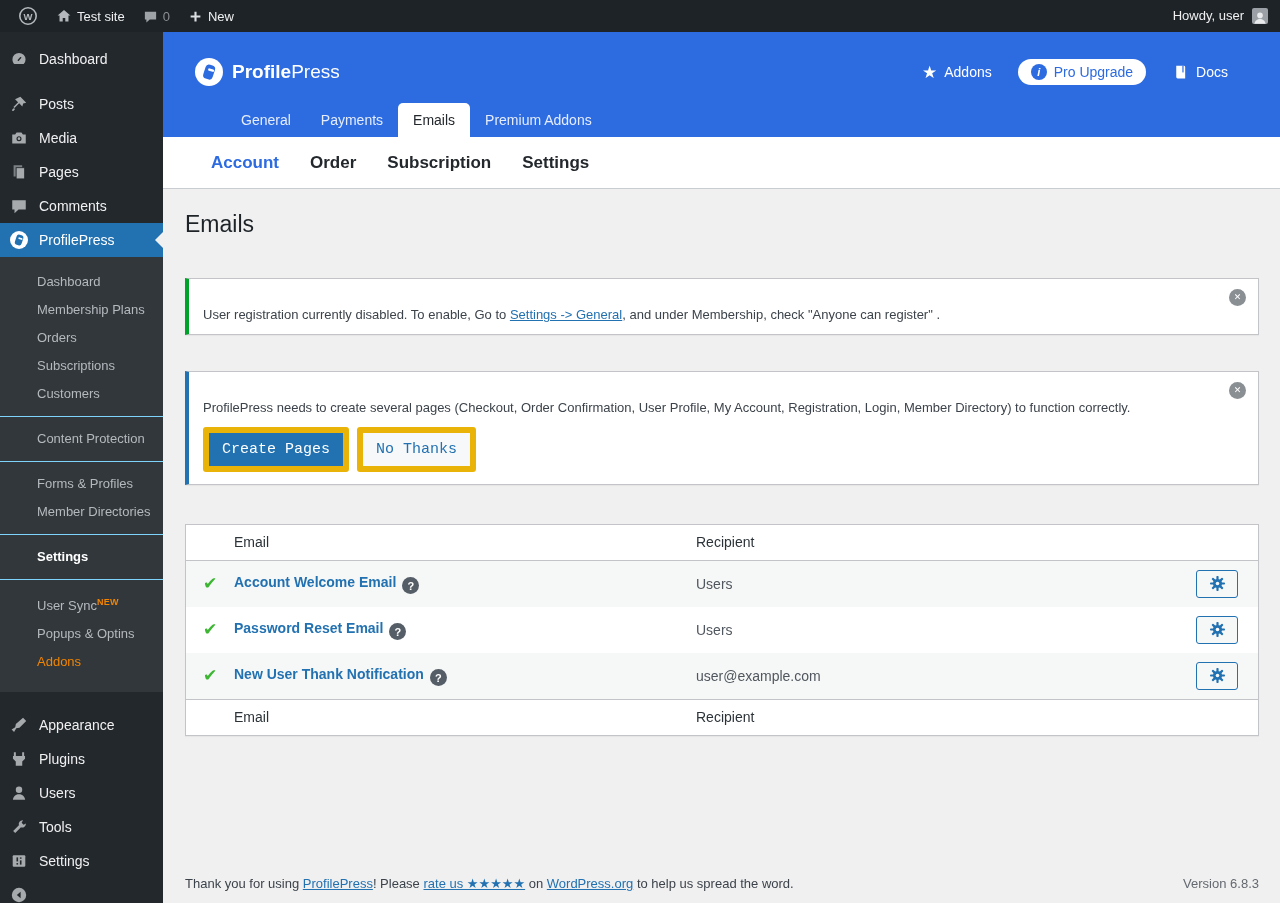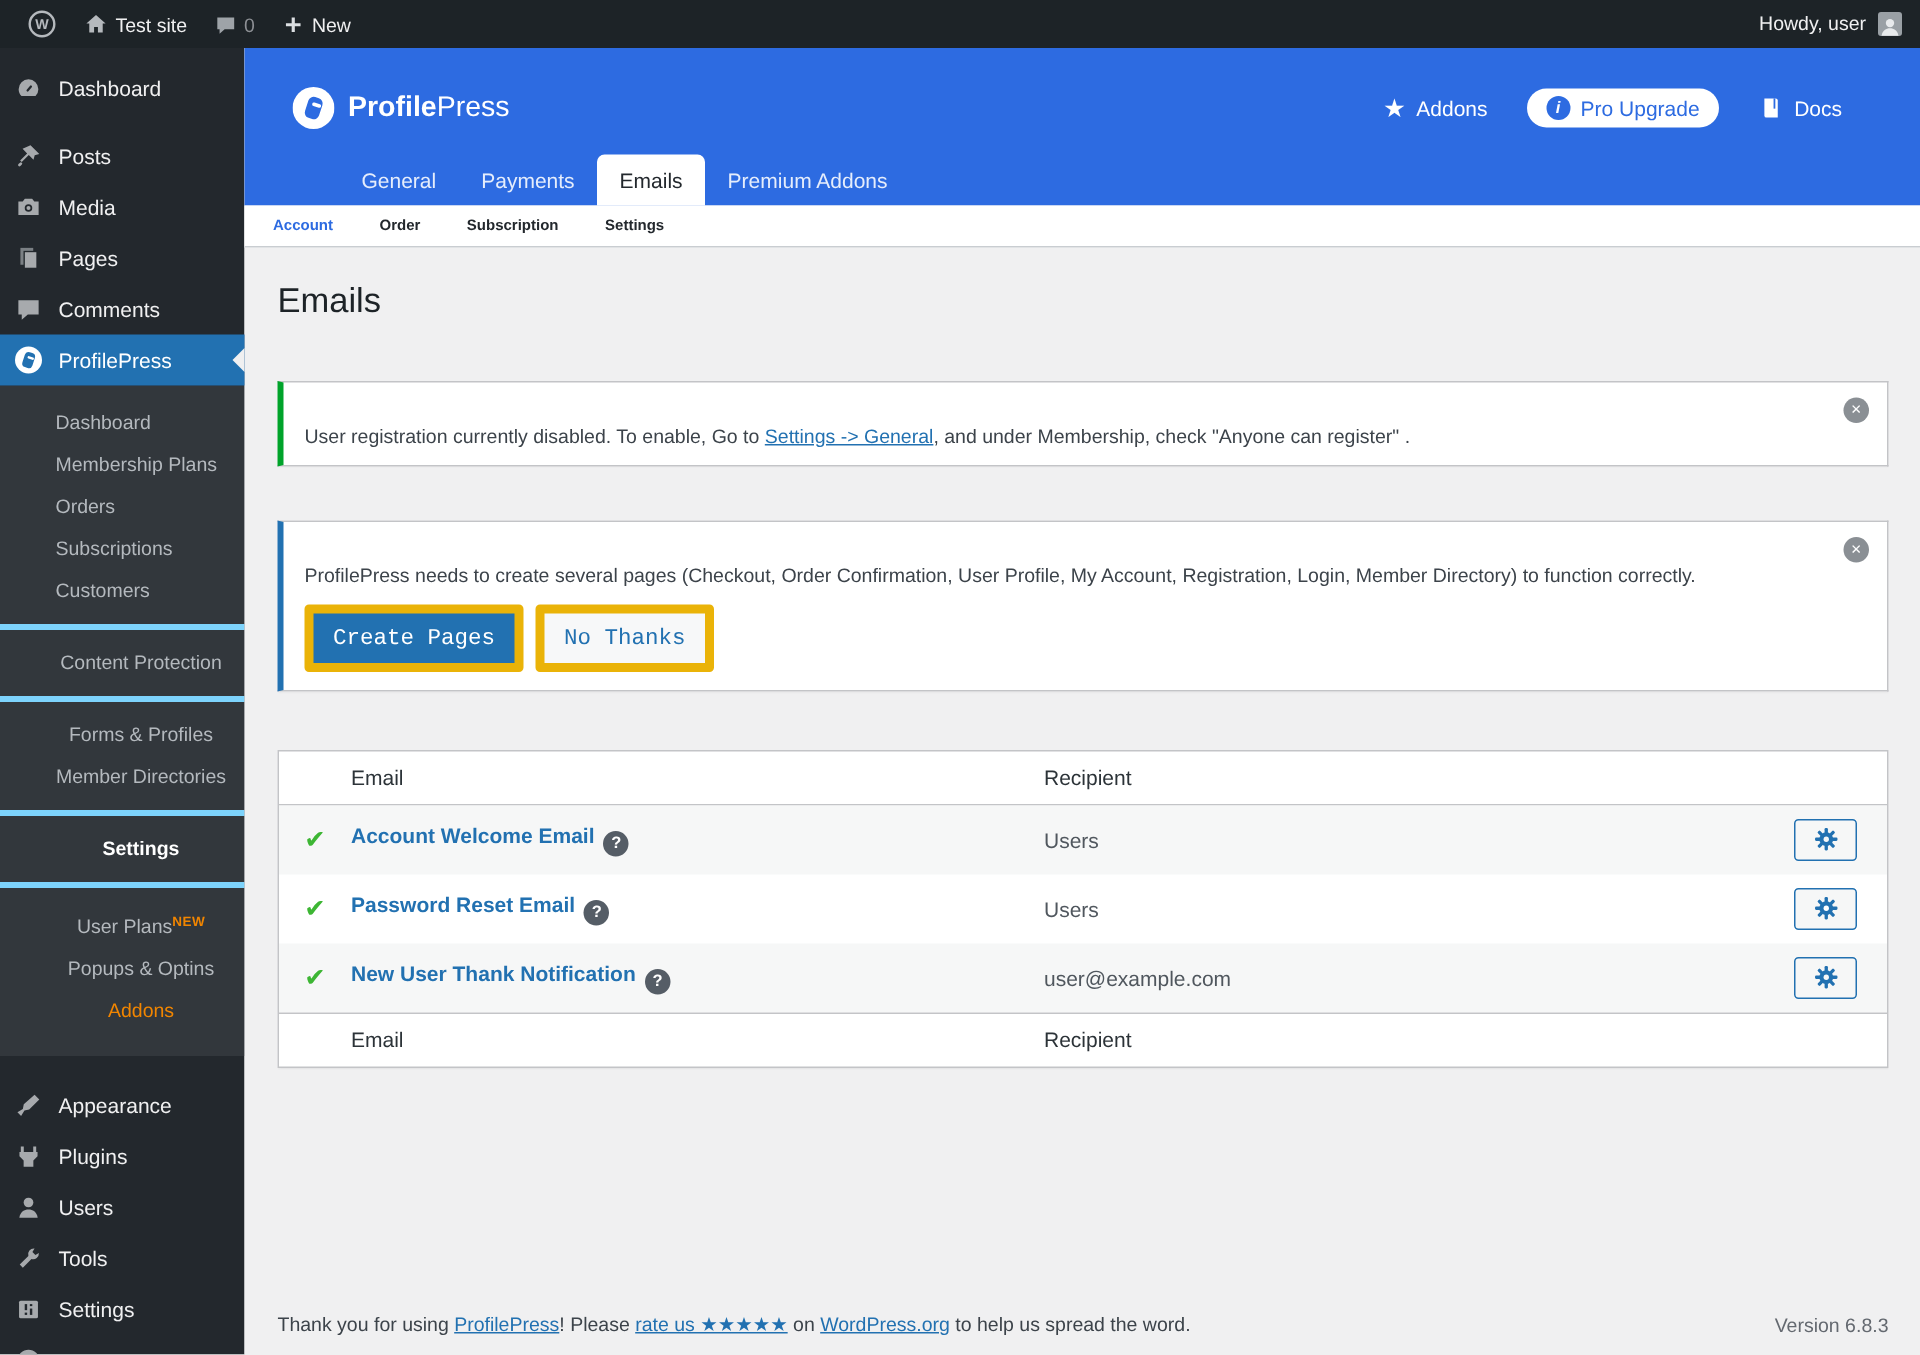--- a/index.html
+++ b/index.html
@@ -28,21 +28,21 @@
   }
   .menu-item .mi-icon { width:20px; height:20px; flex:none; display:flex; align-items:center; justify-content:center; }
   .menu-item.current { background:#2271b1; color:#fff; }
   .menu-item.current::after {
     content:""; position:absolute; right:0; top:50%; transform:translateY(-50%);
     border:8px solid transparent; border-right-color:#f0f0f1;
   }
   .sep-gap { height:11px; }
   .submenu { background:#32373c; padding:7px 0 12px; font-size:13px; }
   .submenu-group { padding:4px 0; }
-  .submenu-group + .submenu-group { border-top:4px solid #7dd3fc; margin-top:4px; padding-top:8px;text-align:center; }
+  .submenu-group + .submenu-group { border-top:1px solid #7dd3fc; margin-top:4px; padding-top:8px; }
   .submenu-item { display:block; padding:6px 12px 6px 37px; color:#b4b9be; cursor:pointer; line-height:16px; }
   .submenu-item.current-sub { color:#fff; font-weight:bold; }
   .submenu-item.orange { color:#f18500; }
   .badge-new { color:#f18500; font-size:9px; font-weight:bold; vertical-align:super; letter-spacing:.3px; }
   .bottom-menu { margin-top:16px; }
   .collapse-item { color:#a7aaad; margin-top:0; }
   
   .main { flex:1; display:flex; flex-direction:column; background:#f0f0f1; min-width:0; }
   .pp-header { background:#2d6be1; padding:26px 52px 0 32px; }
   .pp-header-top { display:flex; align-items:center; }
@@ -57,23 +57,23 @@
   }
   .info-dot {
     width:16px; height:16px; border-radius:50%; background:#2d6be1; color:#fff;
     display:inline-flex; align-items:center; justify-content:center;
     font-size:11px; font-weight:bold; font-style:italic;
   }
   .pp-tabs { display:flex; margin-top:17px; padding-left:31px; }
   .pp-tab { padding:9px 15px; color:rgba(255,255,255,.88); font-size:14px; cursor:pointer; }
   .pp-tab.active { background:#fff; color:#23282d; border-radius:5px 5px 0 0; }
   .subnav {
-    height:28px; background:#fff; border-bottom:1px solid #c9cdd1;
-    display:flex; align-items:center; gap:31px; padding-left:19px;
-    font-size:10px; font-weight:bold; color:#23282d;
+    height:52px; background:#fff; border-bottom:1px solid #c9cdd1;
+    display:flex; align-items:center; gap:31px; padding-left:48px;
+    font-size:17px; font-weight:bold; color:#23282d;
   }
   .subnav-item { cursor:pointer; }
   .subnav-item.active { color:#2d6be1; }
   
   .content { flex:1; display:flex; flex-direction:column; padding:21px 21px 12px 22px; min-height:0; }
   h1.page-title { font-size:23px; font-weight:normal; color:#1d2327; margin:0 0 15px; line-height:1.3; }
   .notice {
     position:relative; background:#fff; border:1px solid #c3c4c7;
     padding:28px 44px 12px 14px; margin-bottom:13px; font-size:13px; color:#3c434a;
     box-shadow:0 1px 1px rgba(0,0,0,.04);
@@ -238,21 +238,21 @@
         <span class="submenu-item">Content Protection</span>
       </div>
       <div class="submenu-group">
         <span class="submenu-item">Forms &amp; Profiles</span>
         <span class="submenu-item">Member Directories</span>
       </div>
       <div class="submenu-group">
         <span class="submenu-item current-sub">Settings</span>
       </div>
       <div class="submenu-group">
-        <span class="submenu-item"><span>User Plans</span><span class="badge-new">NEW</span></span>
+        <span class="submenu-item"><span>User Sync</span><span class="badge-new">NEW</span></span>
         <span class="submenu-item">Popups &amp; Optins</span>
         <span class="submenu-item orange">Addons</span>
       </div>
     </div>
 
     <div class="bottom-menu">
       <div class="menu-item">
         <span class="mi-icon">
           <svg width="18" height="18" viewBox="0 0 20 20">
             <path d="M14.5 2l3.5 3.5-7.5 7.5-3.5.7-2.5 4-2.7-2.7 4-2.5.7-3.5z" fill="#a7aaad"></path>

